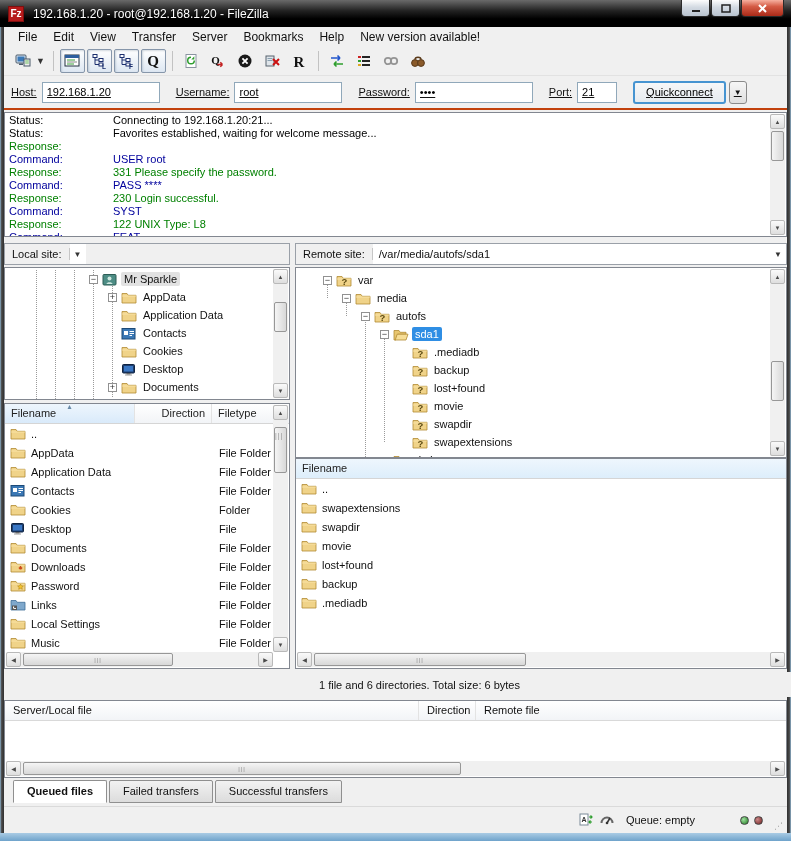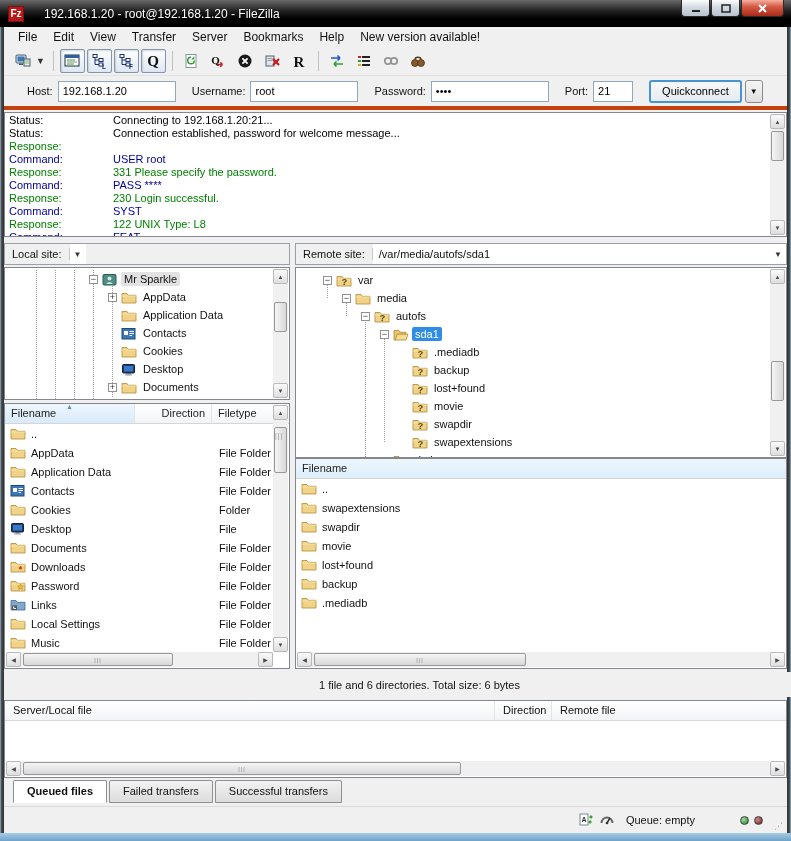--- a/index.html
+++ b/index.html
@@ -4,21 +4,21 @@
 <style>
   * { box-sizing: border-box; margin: 0; padding: 0; }
   body { margin: 0; background: #c8c8c8; font-family: "Liberation Sans", sans-serif; }
   .win { position: relative; width: 791px; height: 841px; background: #000; overflow: hidden; font-size: 11px; color: #111; }
 
   
   .titlebar { position: absolute; left: 0; top: 0; width: 791px; height: 27px;
     background: linear-gradient(#6a6a6a, #222 40%, #000 70%, #000); display: flex; align-items: center; }
   .app-logo { width: 16px; height: 16px; margin-left: 8px; background: #b51a1a; border: 1px solid #7d0f0f;
     color: #fff; font-weight: bold; font-size: 10px; display: flex; align-items: center; justify-content: center; flex: none; }
-  .title-text { color: #fff; font-size: 12px; margin-left: 20px; text-shadow: 0 1px 2px #000; white-space: nowrap; }
+  .title-text { color: #fff; font-size: 12px; margin-left: 9px; text-shadow: 0 1px 2px #000; white-space: nowrap; }
   .wbtns { position: absolute; right: 7px; top: 0; display: flex; }
   .wbtn { width: 29px; height: 17px; margin-left: 1px; border: 1px solid #2a2a2a; border-top: none;
     border-radius: 0 0 4px 4px; background: linear-gradient(#fdfdfd, #d3dae2 45%, #b9c4d0);
     display: flex; align-items: center; justify-content: center; }
   .wbtn.close { width: 43px; background: linear-gradient(#f6b0a0, #d55c46 40%, #aa2a18); }
   .frame-l, .frame-r { position: absolute; top: 27px; height: 806px; width: 4px;
     background: linear-gradient(90deg, #8fb6d2, #4a4a4a 40%, #303030); }
   .frame-l { left: 0; } .frame-r { right: 0; transform: scaleX(-1); }
   .frame-b { position: absolute; left: 0; bottom: 0; width: 791px; height: 8px;
     background: linear-gradient(#a9cbe4, #6fa3cb); }
@@ -35,21 +35,21 @@
     padding-left: 5px; border-bottom: 1px solid #e2e2e2; }
   #toolbar-items { display: contents; }
   .tb-btn { width: 25px; height: 24px; margin: 0 1px; display: flex; align-items: center; justify-content: center;
     border: 1px solid transparent; border-radius: 2px; }
   .tb-btn.pressed { border: 1px solid #8696aa; background: linear-gradient(#ffffff, #dde7f2);
     box-shadow: inset 1px 1px 2px rgba(120,140,160,.35); }
   .tb-caret { font-size: 9px; color: #333; margin: 0 3px 0 0; }
   .tb-sep { width: 1px; height: 20px; background: #c2c2c2; margin: 0 5px; }
 
   .qcbar { position: absolute; left: 0; top: 49px; width: 783px; height: 34px; display: flex; align-items: center;
-    padding-left: 23px; border-bottom: 4px solid #c2410c; }
+    padding-left: 7px; border-bottom: 2px solid #c2410c; text-decoration: underline; }
   .qc-label { margin-right: 5px; white-space: nowrap; }
   .qc-input { height: 21px; border: 1px solid #90a8ba; background: #fff; padding: 1px 4px;
     font: 11px "Liberation Sans", sans-serif; }
   .qc-gap { width: 16px; flex: none; }
   .qc-btn { height: 23px; margin-left: 16px; padding: 0 11px; border: 2px solid #4694d1; border-radius: 3px;
     background: linear-gradient(#f6f7f8, #e6ebf0); font: 11px "Liberation Sans", sans-serif; }
   .qc-dd { width: 18px; height: 23px; margin-left: 3px; border: 1px solid #8a8a8a; border-radius: 3px;
     background: linear-gradient(#f6f6f6, #dfdfdf); font-size: 8px; display: flex; align-items: center; justify-content: center; }
 
   
@@ -277,21 +277,21 @@
     </div>
 
     <div class="logbox">
       <div class="log-inner" id="log-lines">
           <div class="log-line">
             <span class="log-type k-status">Status:</span>
             <span class="log-msg k-status">Connecting to 192.168.1.20:21...</span>
           </div>
           <div class="log-line">
             <span class="log-type k-status">Status:</span>
-            <span class="log-msg k-status">Connection established, password for welcome message...</span>
+            <span class="log-msg k-status">Favorites established, waiting for welcome message...</span>
           </div>
           <div class="log-line">
             <span class="log-type k-response">Response:</span>
           </div>
           <div class="log-line">
             <span class="log-type k-command">Command:</span>
             <span class="log-msg k-command">USER root</span>
           </div>
           <div class="log-line">
             <span class="log-type k-response">Response:</span>
@@ -825,21 +825,21 @@
       <div class="sbh" style="left:1px;right:1px;bottom:1px;">
         <div class="sb-arr" style="left:0;">◀</div>
         <div class="sb-thumb-h" style="left:17px;width:212px;">|||</div>
         <div class="sb-arr" style="right:0;">▶</div>
       </div>
     </div>
     <div class="pane-status" style="left:308px;width:492px;">1 file and 6 directories. Total size: 6 bytes</div>
 
     <div class="queuebox">
       <div class="qh">
-        <div class="qh-cell" style="width:490px;">Server/Local file</div>
+        <div class="qh-cell" style="width:414px;">Server/Local file</div>
         <div class="qh-cell" style="width:57px;">Direction</div>
         <div class="qh-cell" style="flex:1;border-right:none;">Remote file</div>
       </div>
       <div class="sbh" style="left:1px;right:1px;bottom:1px;">
         <div class="sb-arr" style="left:0;">◀</div>
         <div class="sb-thumb-h" style="left:17px;width:438px;">|||</div>
         <div class="sb-arr" style="right:0;">▶</div>
       </div>
     </div>
 

